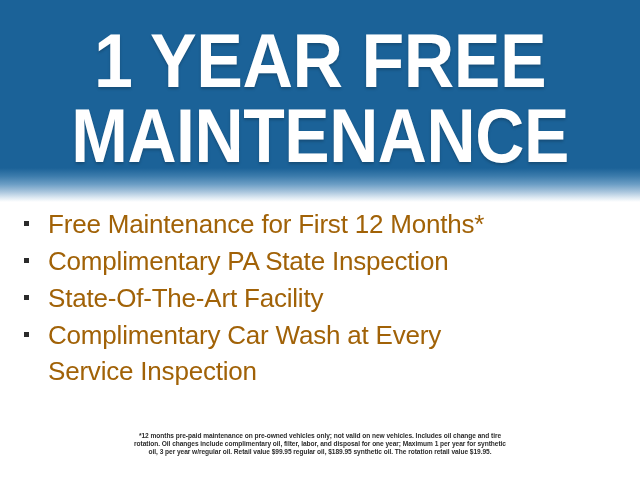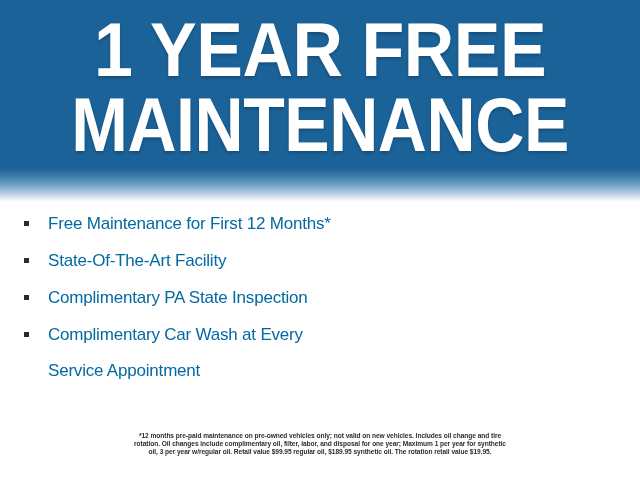--- a/index.html
+++ b/index.html
@@ -35,21 +35,21 @@
                 #1b6298 0%,
                 #3d7cac 24%,
                 #6c9ec5 48%,
                 #a9c5dd 70%,
                 #dfeaf3 88%,
                 #ffffff 100%);
   }
   .headline {
     position: absolute;
     left: 0;
-    top: 0;
+    top: 11px;
     width: 640px;
     color: #ffffff;
     text-align: center;
     font-weight: 700;
     line-height: 0.96;
     letter-spacing: -0.5px;
     text-shadow: 0 2px 3px rgba(0,0,0,0.22);
     user-select: none;
   }
   .headline .line1 {
@@ -88,23 +88,23 @@
   .bullet-mark {
     flex: 0 0 auto;
     width: 5px;
     height: 5px;
     background: #2b2b2b;
     margin-top: 15px;
     margin-right: 19px;
   }
   .bullet-text {
     flex: 1 1 auto;
-    font-size: 17px;
+    font-size: 26px;
     line-height: 36px;
-    color: #0369a1;
+    color: #a16207;
     letter-spacing: -0.2px;
     font-weight: 400;
     white-space: pre-line;
   }
 
   
   .fineprint {
     position: absolute;
     left: 0;
     top: 432px;
@@ -133,30 +133,30 @@
   <div class="banner-fade"></div>
 </div>
 
 <ul class="bullets">
   <li class="bullet-row">
     <span class="bullet-mark"></span>
     <span class="bullet-text">Free Maintenance for First 12 Months*</span>
   </li>
   <li class="bullet-row">
     <span class="bullet-mark"></span>
+    <span class="bullet-text">Complimentary PA State Inspection</span>
+  </li>
+  <li class="bullet-row">
+    <span class="bullet-mark"></span>
     <span class="bullet-text">State-Of-The-Art Facility</span>
   </li>
   <li class="bullet-row">
     <span class="bullet-mark"></span>
-    <span class="bullet-text">Complimentary PA State Inspection</span>
-  </li>
-  <li class="bullet-row">
-    <span class="bullet-mark"></span>
     <span class="bullet-text">Complimentary Car Wash at Every
-Service Appointment</span>
+Service Inspection</span>
   </li>
 </ul>
 
 <div class="fineprint">
   <p>*12 months pre-paid maintenance on pre-owned vehicles only; not valid on new vehicles. Includes oil change and tire</p>
   <p>rotation. Oil changes include complimentary oil, filter, labor, and disposal for one year; Maximum 1 per year for synthetic</p>
   <p>oil, 3 per year w/regular oil. Retail value $99.95 regular oil, $189.95 synthetic oil. The rotation retail value $19.95.</p>
 </div>
 
 </body></html>

